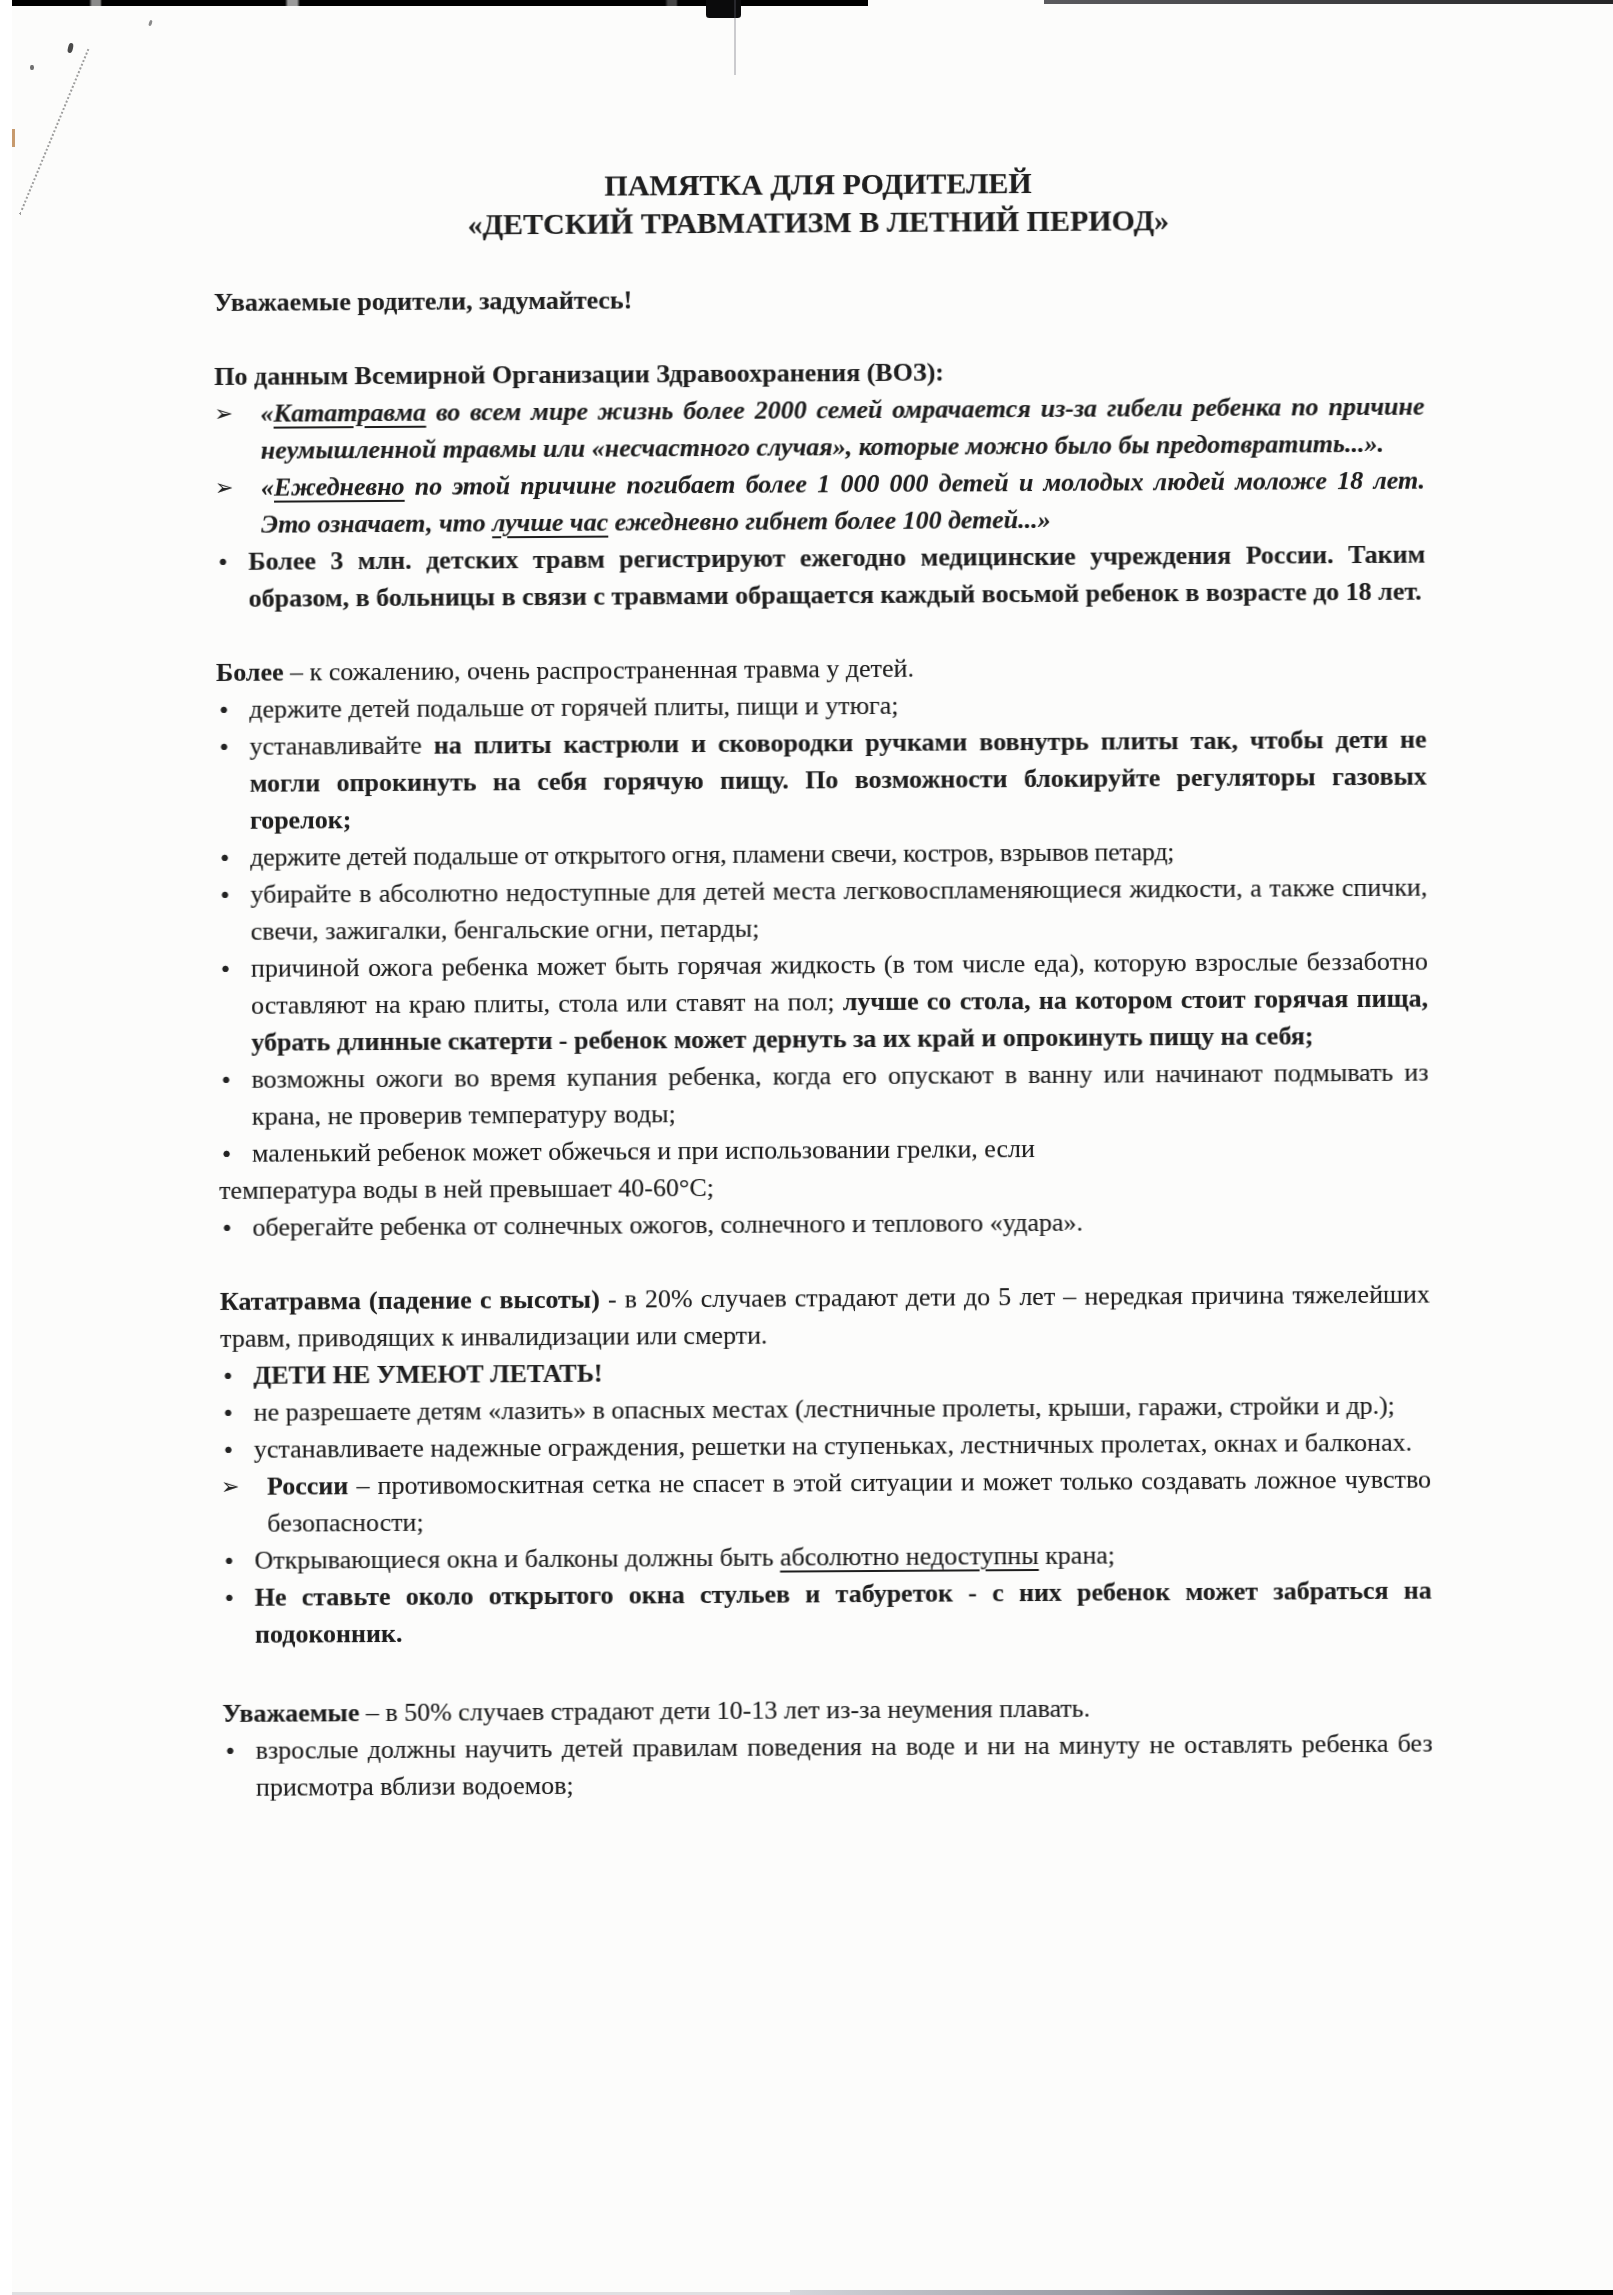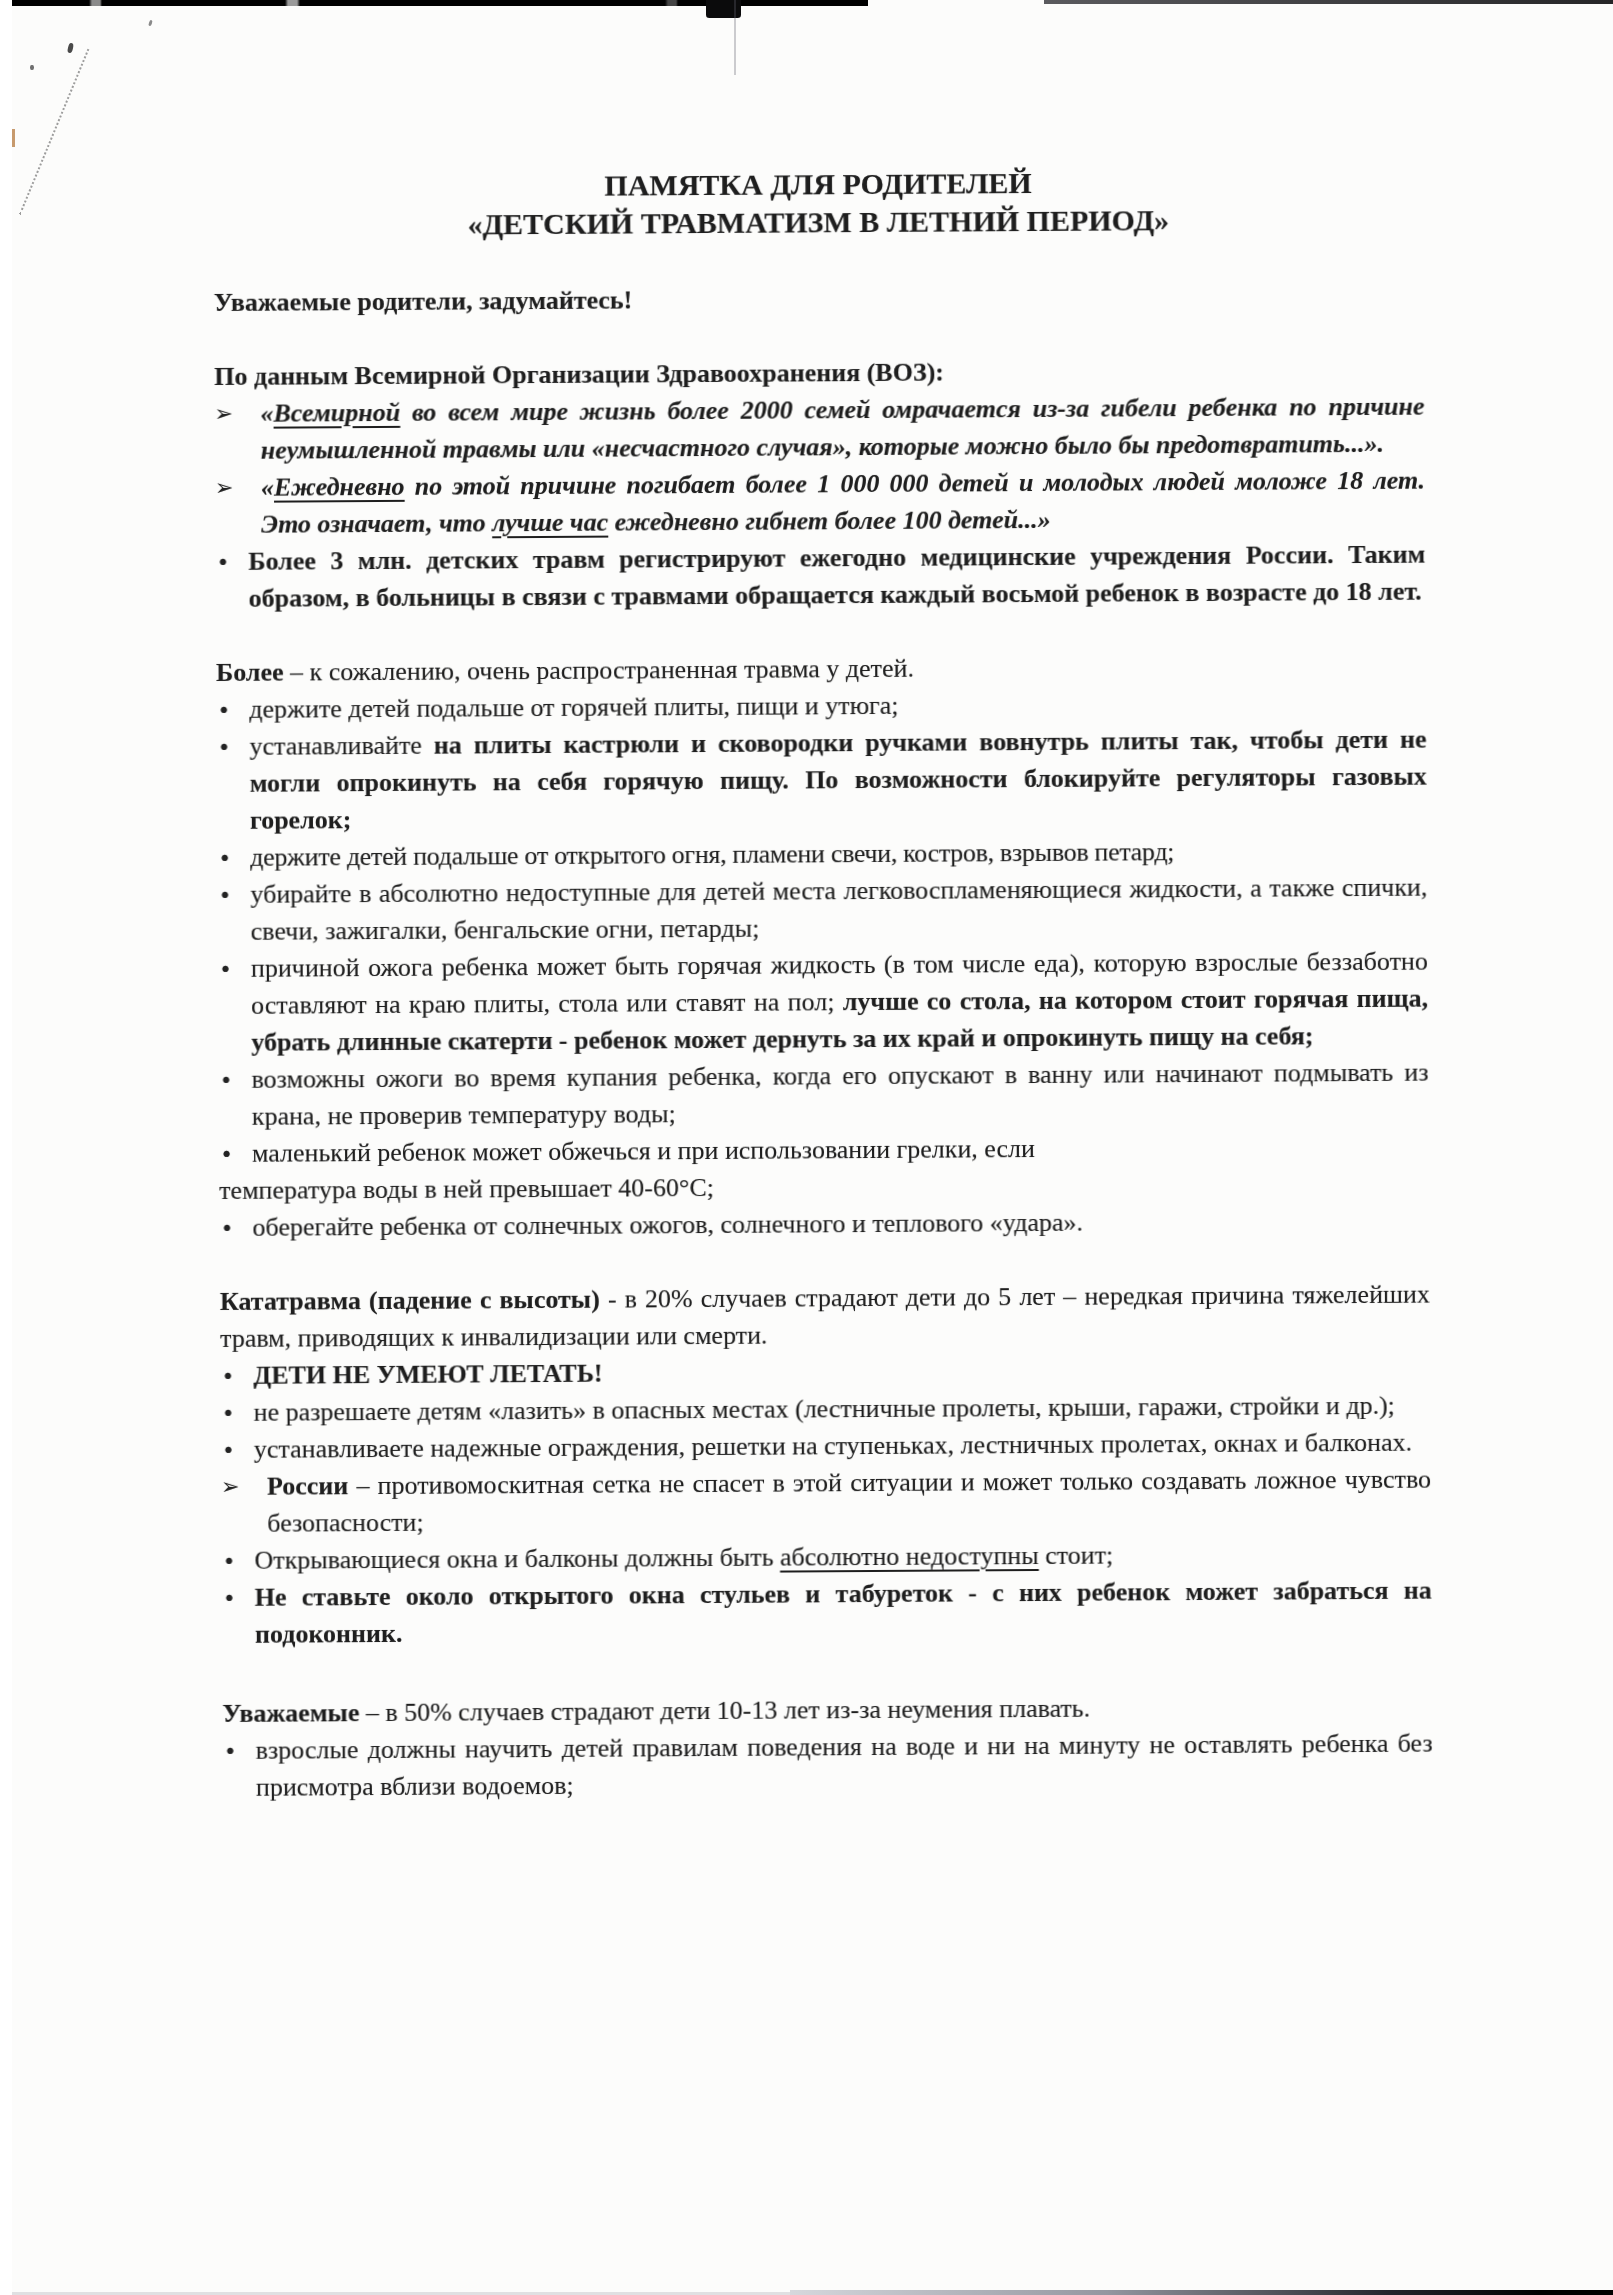--- a/index.html
+++ b/index.html
@@ -78,21 +78,21 @@
       <div>ПАМЯТКА ДЛЯ РОДИТЕЛЕЙ</div>
       <div>«ДЕТСКИЙ ТРАВМАТИЗМ В ЛЕТНИЙ ПЕРИОД»</div>
     </div>
 
     <p class="h">Уважаемые родители, задумайтесь!</p>
 
     <p class="h gap-l">По данным Всемирной Организации Здравоохранения (ВОЗ):</p>
 
     <div class="li arrow quote">
       <span class="mk mk-arrow">➢</span>
-      <span>«</span><span class="u">Всемирной</span><span> во всем мире жизнь более 2000 семей омрачается из-за гибели ребенка по причине неумышленной травмы или «несчастного случая», которые можно было бы предотвратить...».</span>
+      <span>«</span><span class="u">Кататравма</span><span> во всем мире жизнь более 2000 семей омрачается из-за гибели ребенка по причине неумышленной травмы или «несчастного случая», которые можно было бы предотвратить...».</span>
     </div>
     <div class="li arrow quote">
       <span class="mk mk-arrow">➢</span>
       <span>«</span><span class="u">Ежедневно</span><span> по этой причине погибает более 1 000 000 детей и молодых людей моложе 18 лет. Это означает, что </span><span class="u">лучше час</span><span> ежедневно гибнет более 100 детей...»</span>
     </div>
 
     <div class="li b gap-xl">
       <span class="mk mk-dot">●</span>
       <span>Более 3 млн. детских травм регистрируют ежегодно медицинские учреждения России. Таким образом, в больницы в связи с травмами обращается каждый восьмой ребенок в возрасте до 18 лет.</span>
     </div>
@@ -150,21 +150,21 @@
     <div class="li">
       <span class="mk mk-dot">●</span>
       <span>устанавливаете надежные ограждения, решетки на ступеньках, лестничных пролетах, окнах и балконах.</span>
     </div>
     <div class="li arrow">
       <span class="mk mk-arrow">➢</span>
       <span class="b">России</span><span> – противомоскитная сетка не спасет в этой ситуации и может только создавать ложное чувство безопасности;</span>
     </div>
     <div class="li">
       <span class="mk mk-dot">●</span>
-      <span>Открывающиеся окна и балконы должны быть </span><span class="u">абсолютно недоступны</span><span> стоит;</span>
+      <span>Открывающиеся окна и балконы должны быть </span><span class="u">абсолютно недоступны</span><span> крана;</span>
     </div>
     <div class="li">
       <span class="mk mk-dot">●</span>
       <span class="b">Не ставьте около открытого окна стульев и табуреток - с них ребенок может забраться на подоконник.</span>
     </div>
 
     <p class="p gap-xl">
       <span class="term">Уважаемые</span><span> – в 50% случаев страдают дети 10-13 лет из-за неумения плавать.</span>
     </p>
 

